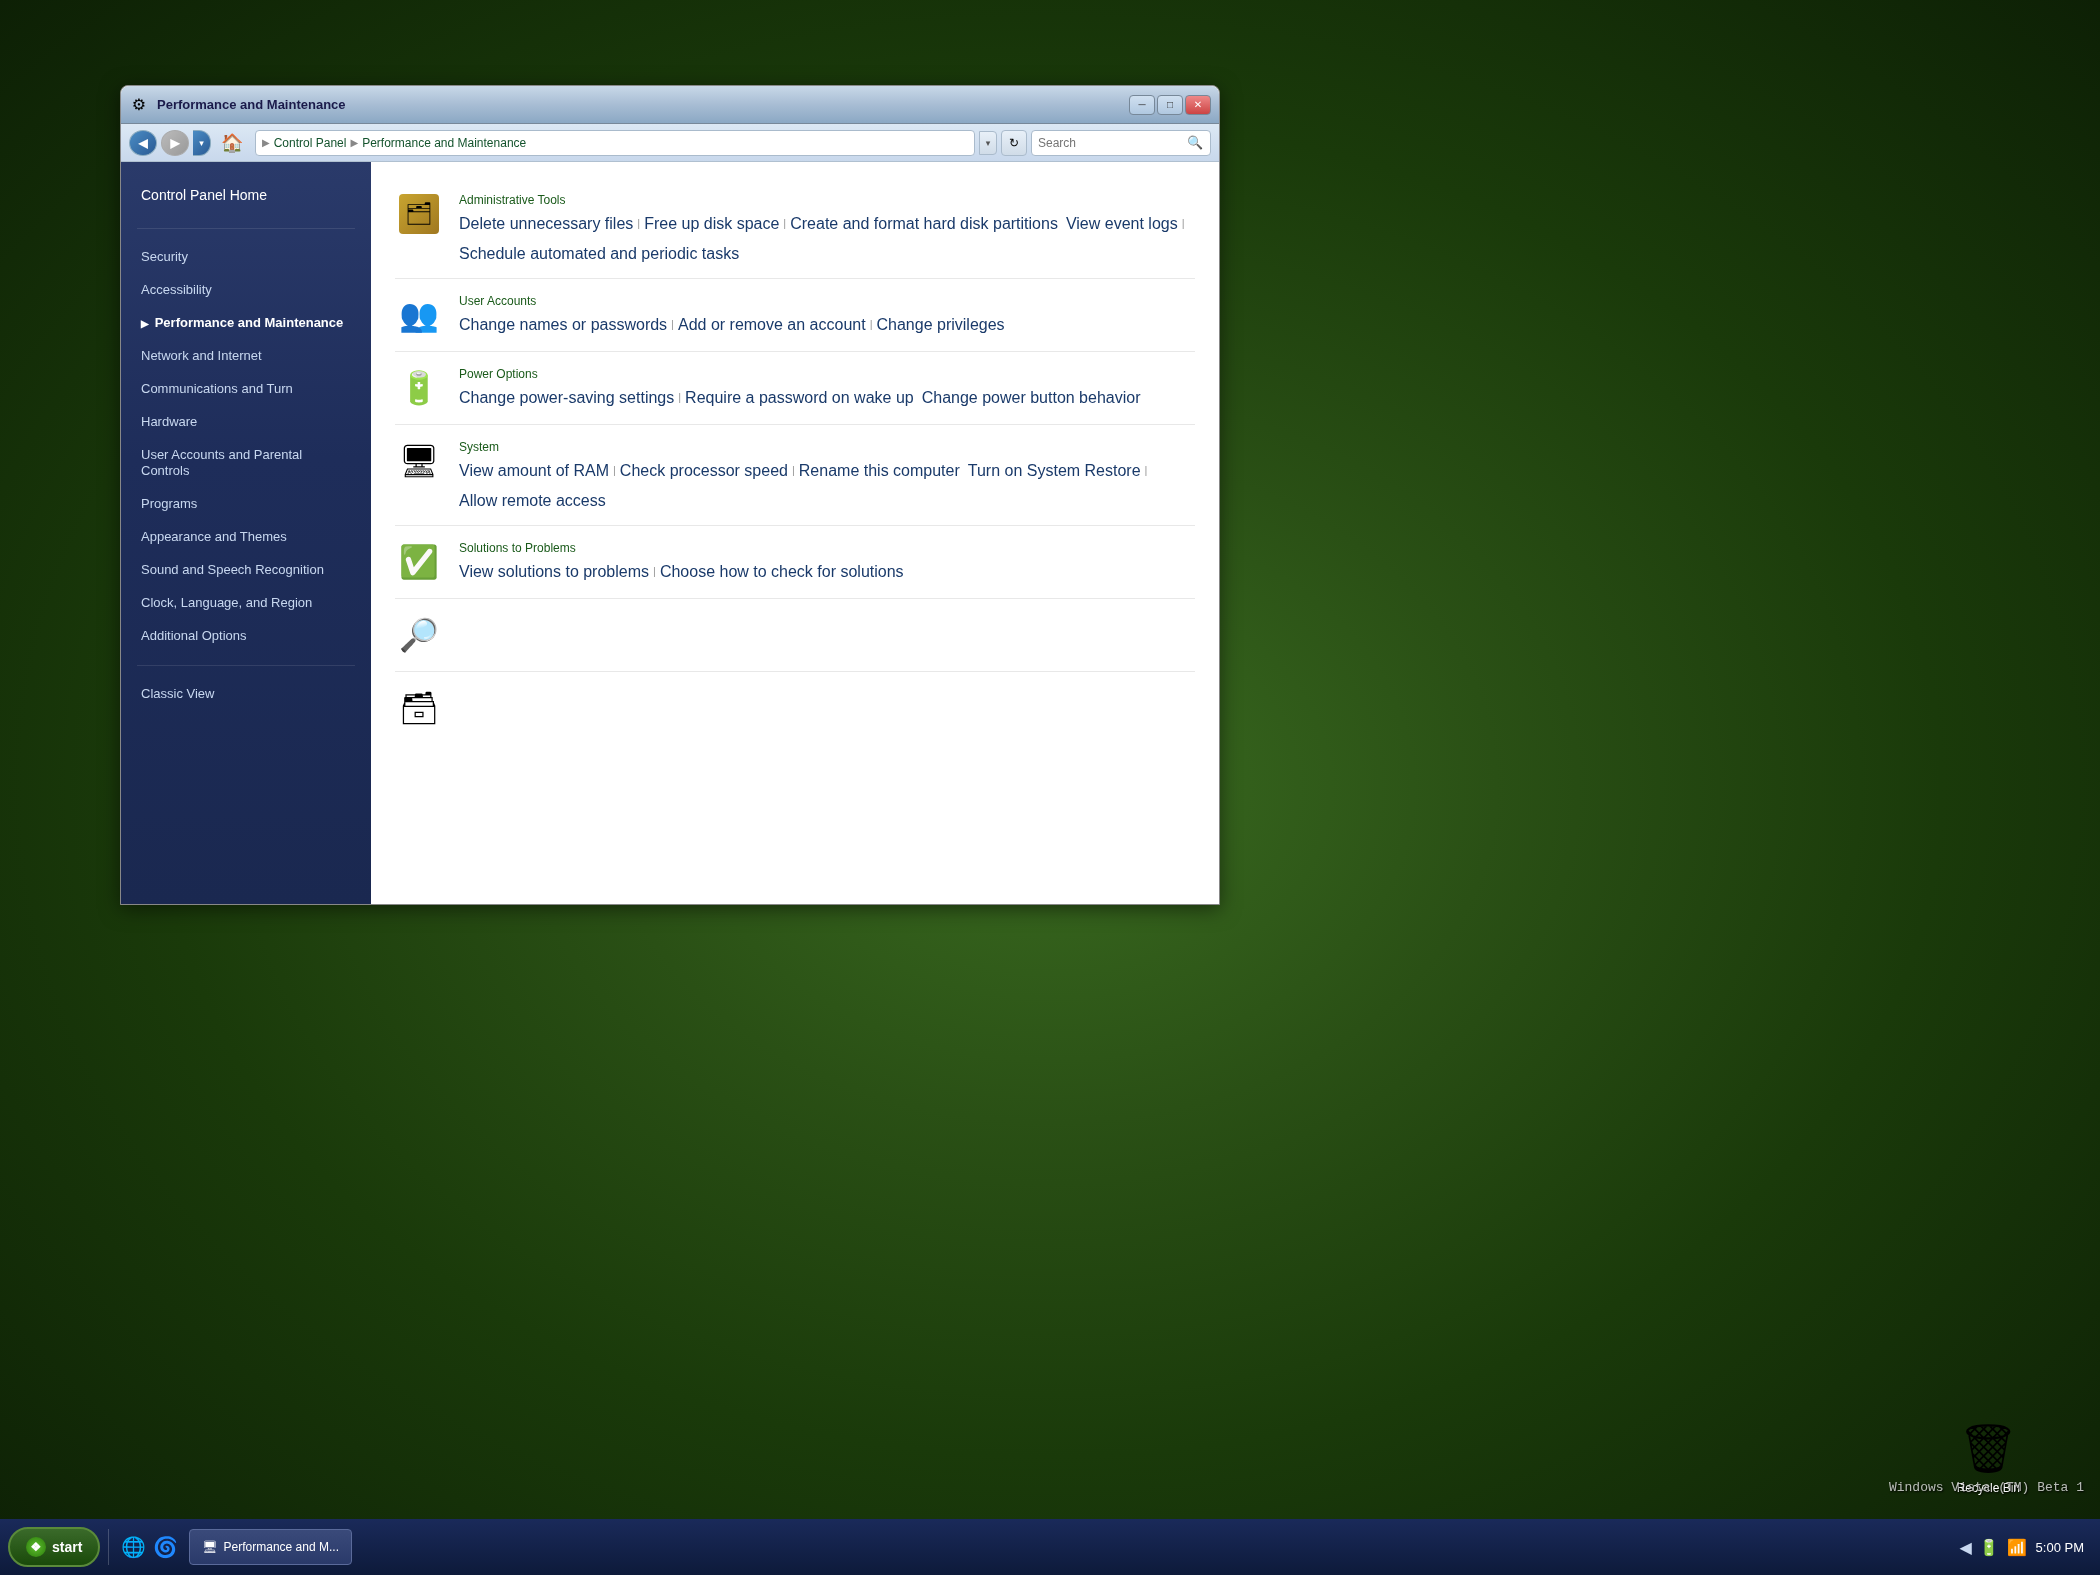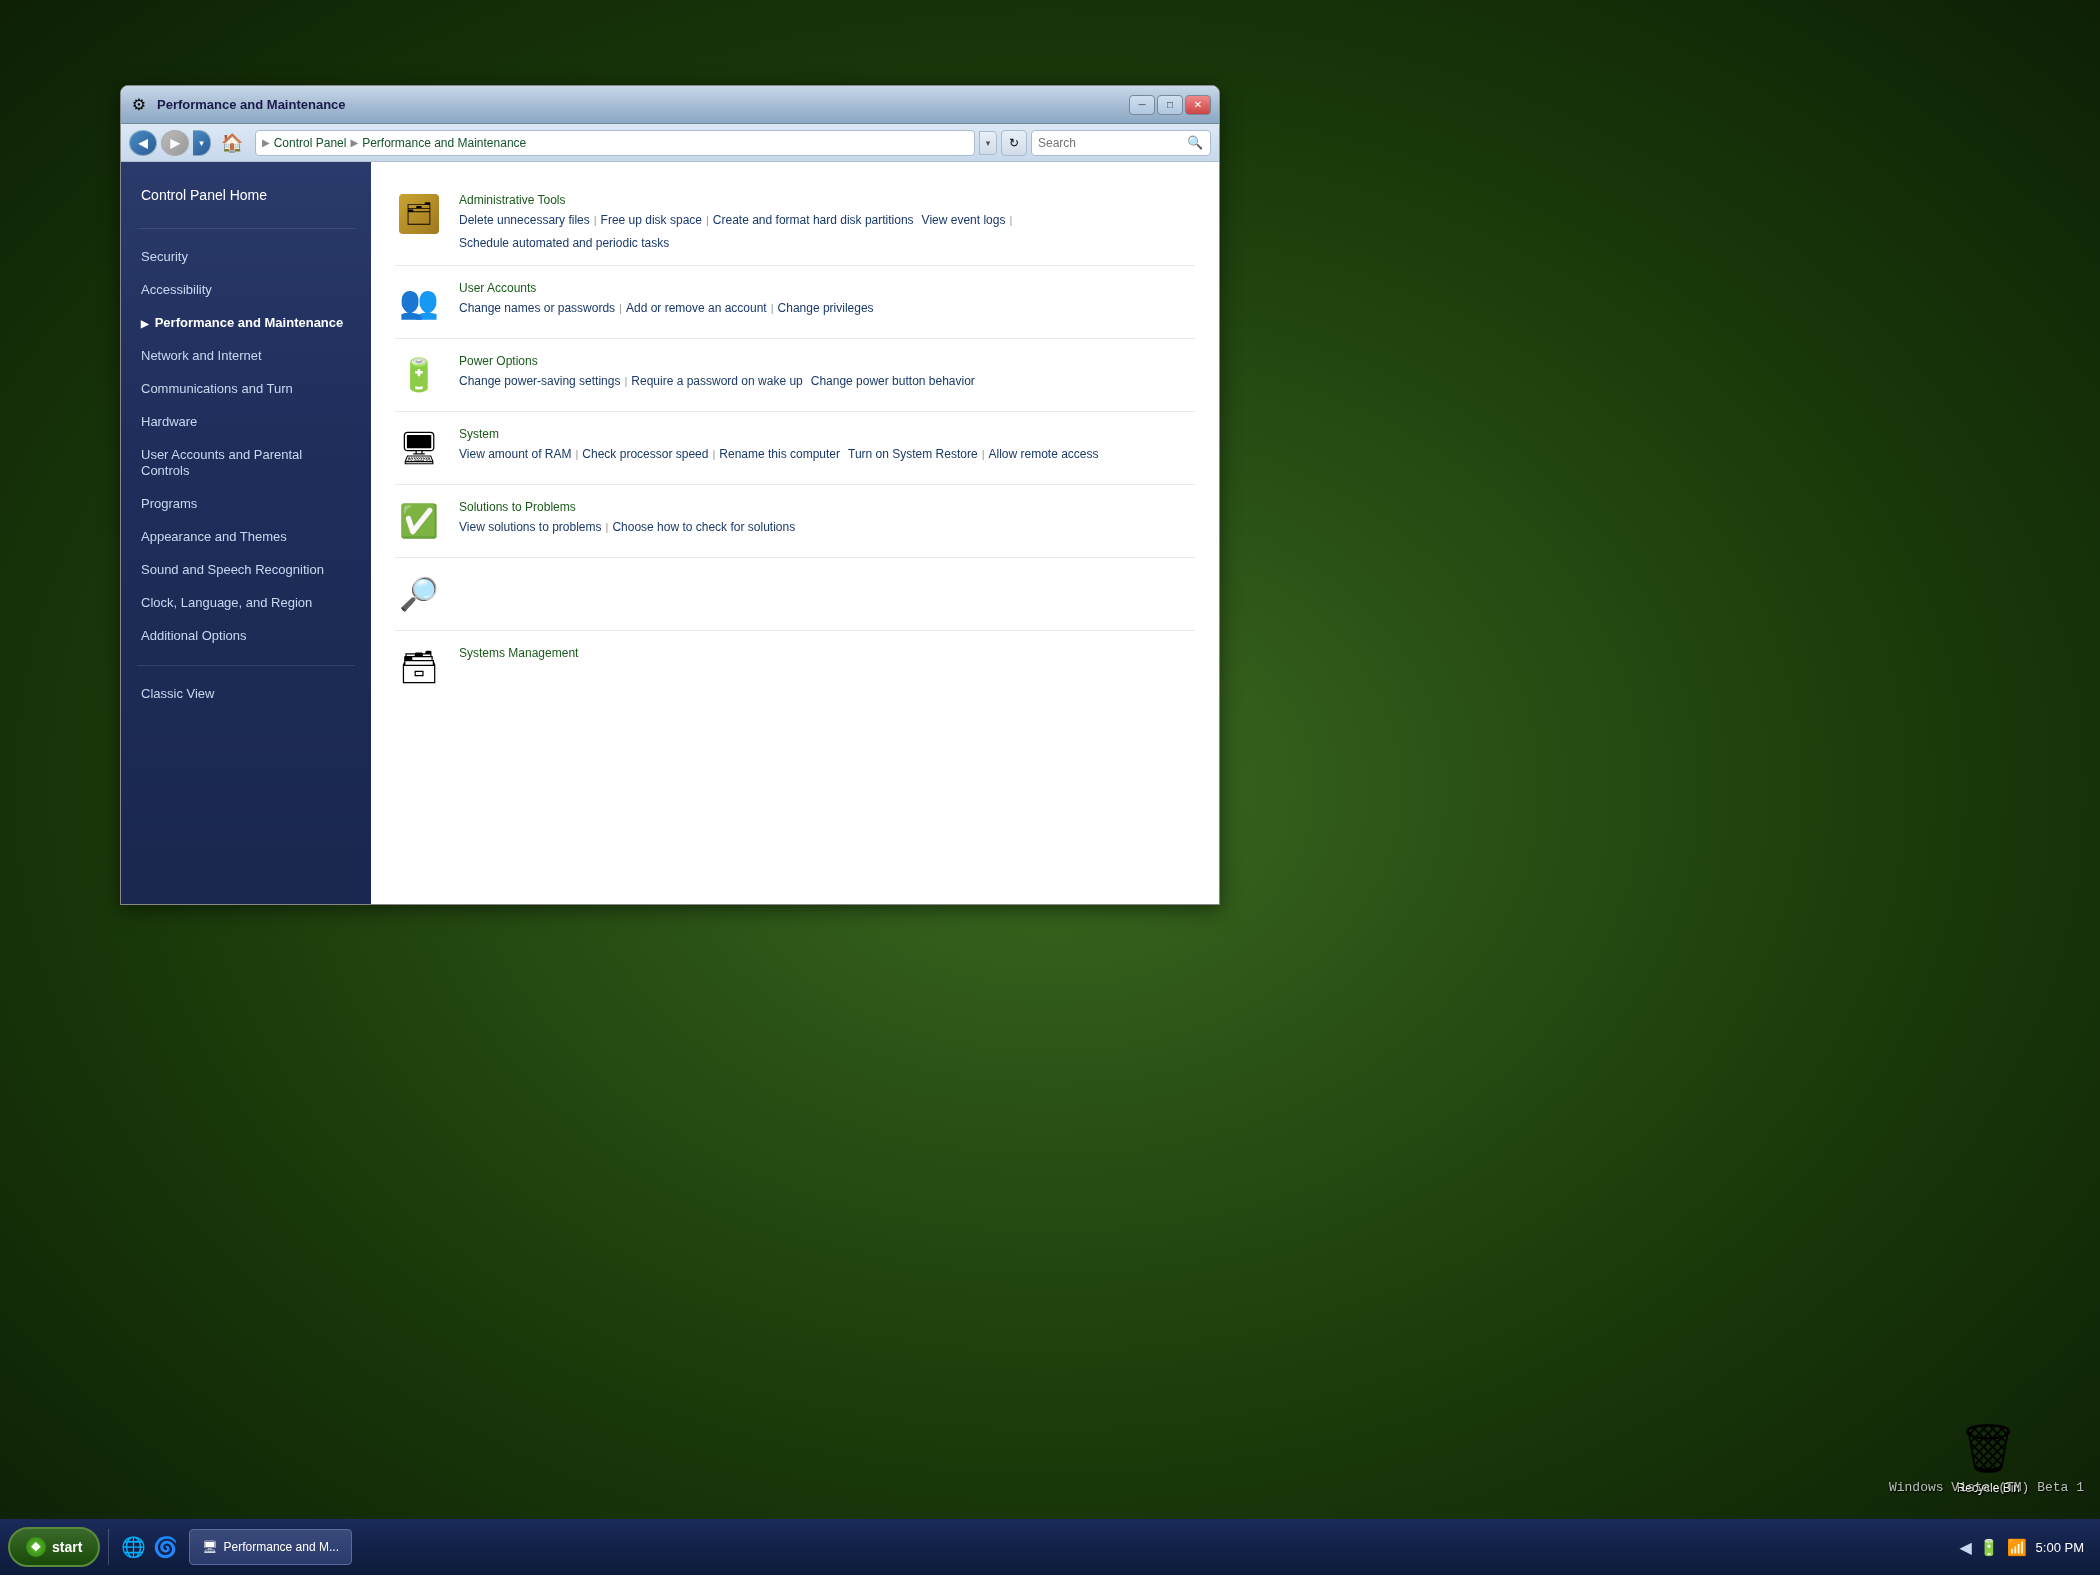--- a/index.html
+++ b/index.html
@@ -282,21 +282,21 @@
       display: flex;
       flex-wrap: wrap;
       align-items: center;
       gap: 4px;
       line-height: 1.6;
     }
     .panel-link {
       color: #1a3a6a;
       cursor: pointer;
       text-decoration: none;
-      font-size: 12px;
+      font-size: 16px;
     }
     .link-sep {
       color: #999;
       font-size: 11px;
     }
     
     .taskbar {
       position: absolute;
       bottom: 0;
       left: 0;
@@ -590,23 +590,20 @@
             </div>
           </div>
         </div>
 
         <div class="panel-item">
           <div class="panel-icon" style="font-size:32px;">🔎</div>
         </div>
 
         <div class="panel-item">
           <div class="panel-icon" style="font-size:32px;">🗃</div>
-          <div class="panel-info">
-            <a class="panel-title">Systems Management</a>
-          </div>
         </div>
 
       </div>
     </div>
   </div>
 
   <div class="recycle-bin">
     <div class="recycle-icon">🗑</div>
     <div class="recycle-label">Recycle Bin</div>
   </div>

